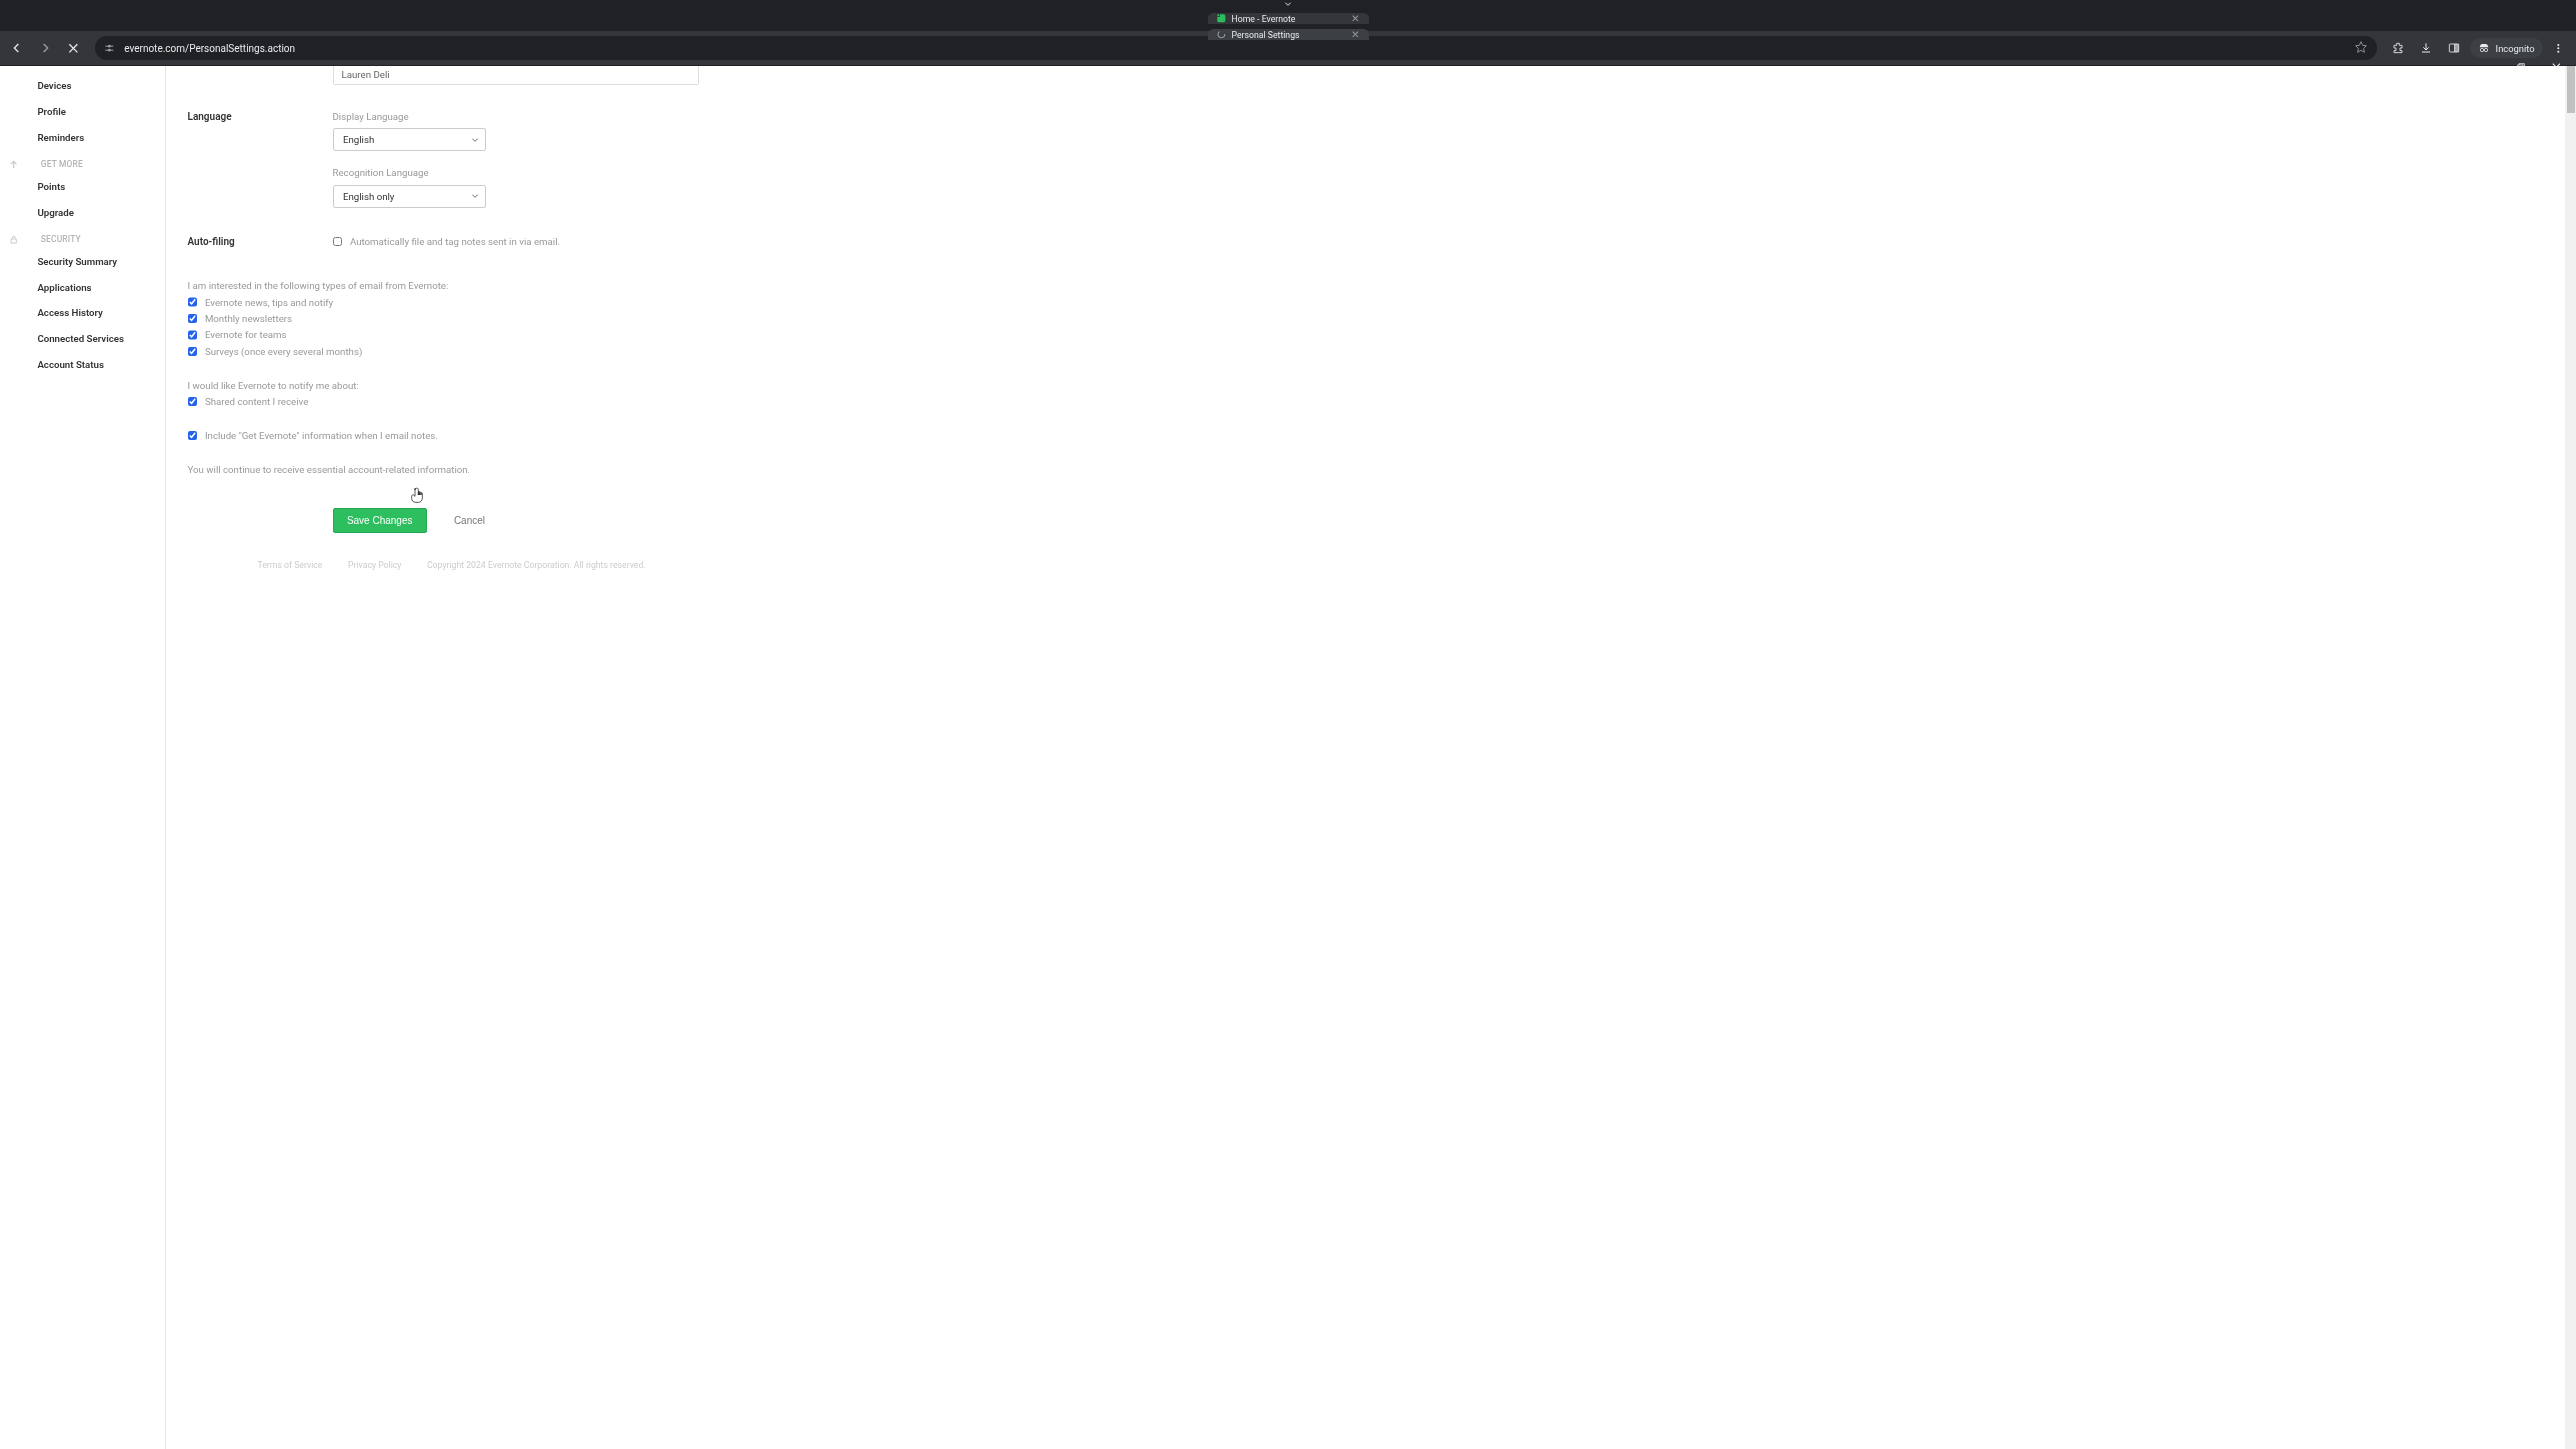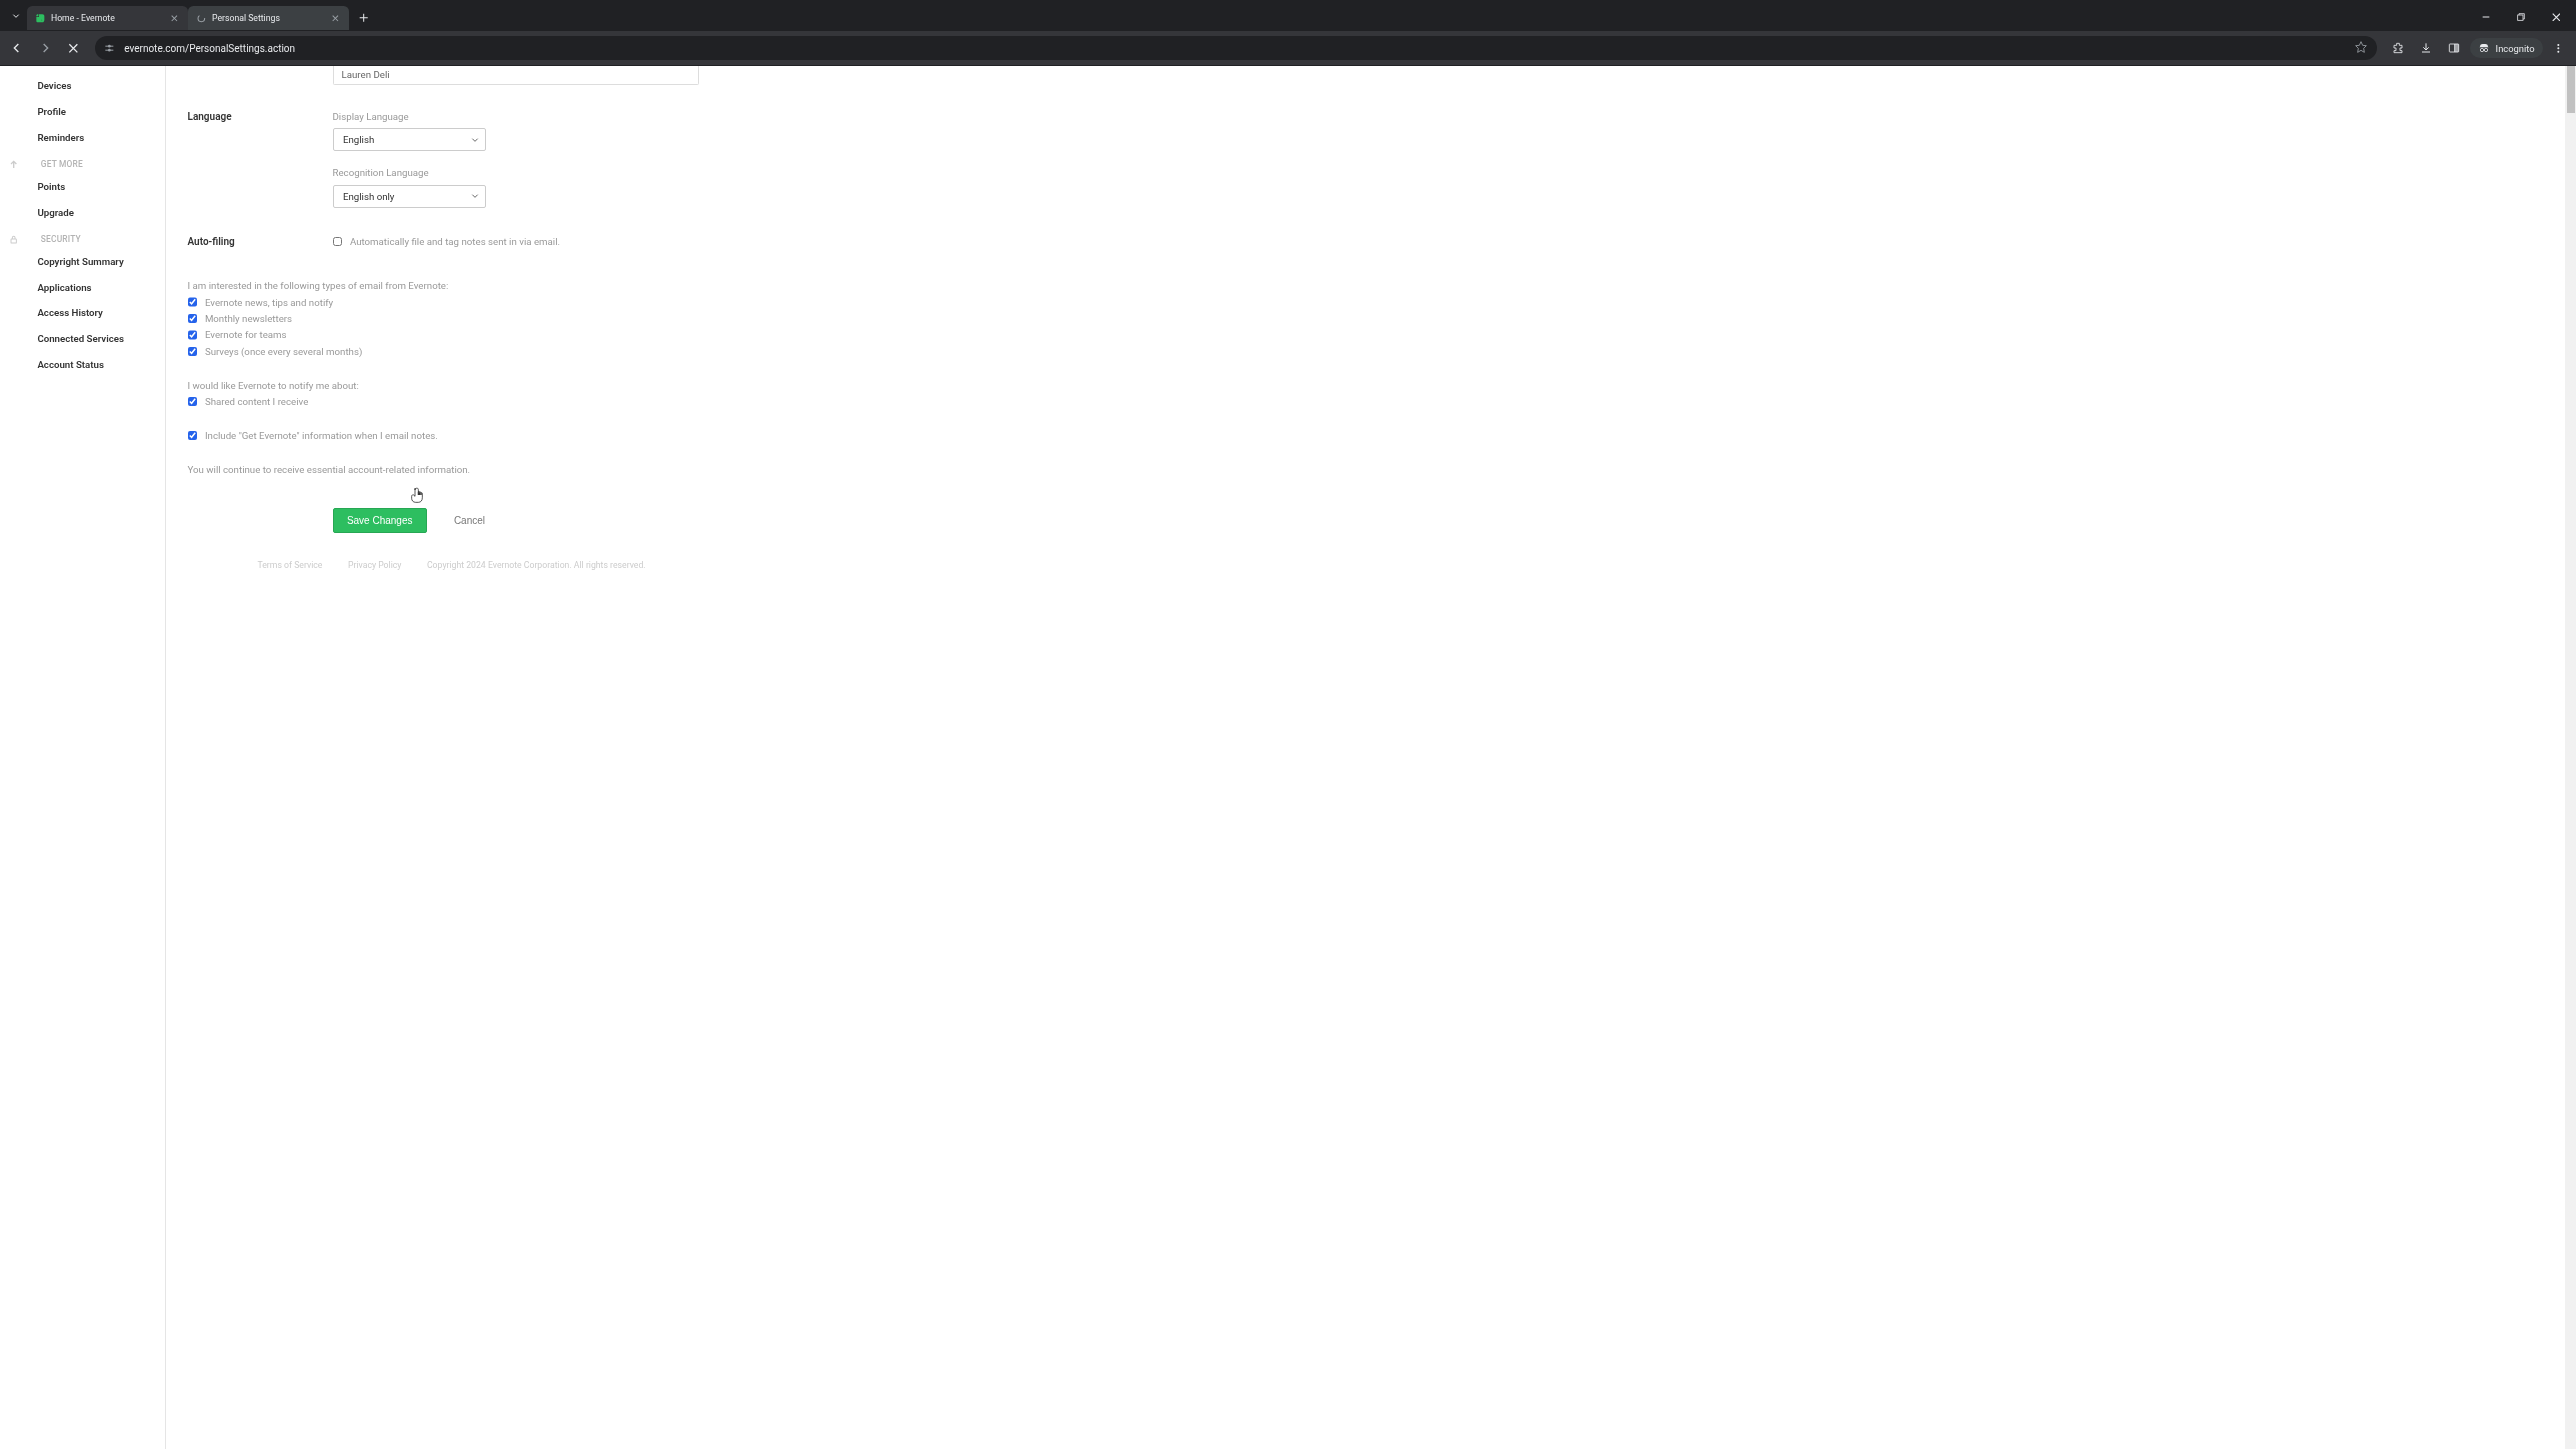--- a/index.html
+++ b/index.html
@@ -1,19 +1,19 @@
 <!DOCTYPE html>
 <html style="font-size:10.7px"><head>
   <meta charset="utf-8">
   <style>
     * { margin: 0; padding: 0; box-sizing: border-box; }
     body { font-family: -apple-system, BlinkMacSystemFont, "Segoe UI", Roboto, sans-serif; background: #fff; overflow: hidden; }
     
     .browser-chrome { background: #202124; }
-    .tab-bar { display: flex; align-items: center; height: 31px; padding: 0 5.4px; gap: 0; }
+    .tab-bar { display: flex; align-items: center; height: 31px; padding: 0 5.4px; gap: 0; flex-direction: column; }
     .tab-dropdown { width: 21.5px; height: 21.5px; display: flex; align-items: center; justify-content: center; color: #e8eaed; cursor: pointer; border-radius: 2.7px; }
     .tab { display: flex; align-items: center; height: 24px; padding: 0 8px; border-radius: 5.4px 5.4px 0 0; min-width: 161px; max-width: 174px; gap: 5.4px; margin-top: 5.4px; position: relative; }
     .tab.inactive { background: #35363a; color: #e8eaed; }
     .tab.active { background: #3c4043; color: #e8eaed; }
     .tab-icon { width: 10.7px; height: 10.7px; flex-shrink: 0; }
     .tab-title { flex: 1; font-size: 8.7px; white-space: nowrap; overflow: hidden; text-overflow: ellipsis; }
     .tab-close { width: 10.7px; height: 10.7px; display: flex; align-items: center; justify-content: center; cursor: pointer; color: #9aa0a6; }
     .new-tab { width: 19px; height: 19px; display: flex; align-items: center; justify-content: center; color: #e8eaed; cursor: pointer; border-radius: 50%; margin-left: 5.4px; margin-top: 4px; }
     .window-controls { margin-left: auto; display: flex; gap: 5.4px; margin-top: 2.7px; }
     .win-ctrl { width: 29.5px; height: 21.5px; display: flex; align-items: center; justify-content: center; color: #e8eaed; cursor: pointer; }
@@ -200,21 +200,21 @@
     </div>
     <div class="side-item">Points</div>
     <div class="side-item">Upgrade</div>
     <div class="side-header">
       <svg class="side-header-icon" viewBox="0 0 14 14">
           <rect x="3" y="6" width="8" height="6" stroke="#ccc" stroke-width="1.5" fill="none" rx="1"></rect>
           <path d="M5 6 L5 4 C5 2.5 6 2 7 2 C8 2 9 2.5 9 4 L9 6" stroke="#ccc" stroke-width="1.5" fill="none"></path>
         </svg>
       <span>SECURITY</span>
     </div>
-    <div class="side-item">Copyright Summary</div>
+    <div class="side-item">Security Summary</div>
     <div class="side-item">Applications</div>
     <div class="side-item">Access History</div>
     <div class="side-item">Connected Services</div>
     <div class="side-item">Account Status</div>
   </div>
 
   <div class="main">
     <div class="settings-body">
       <div class="name-box">Lauren Deli</div>
 

